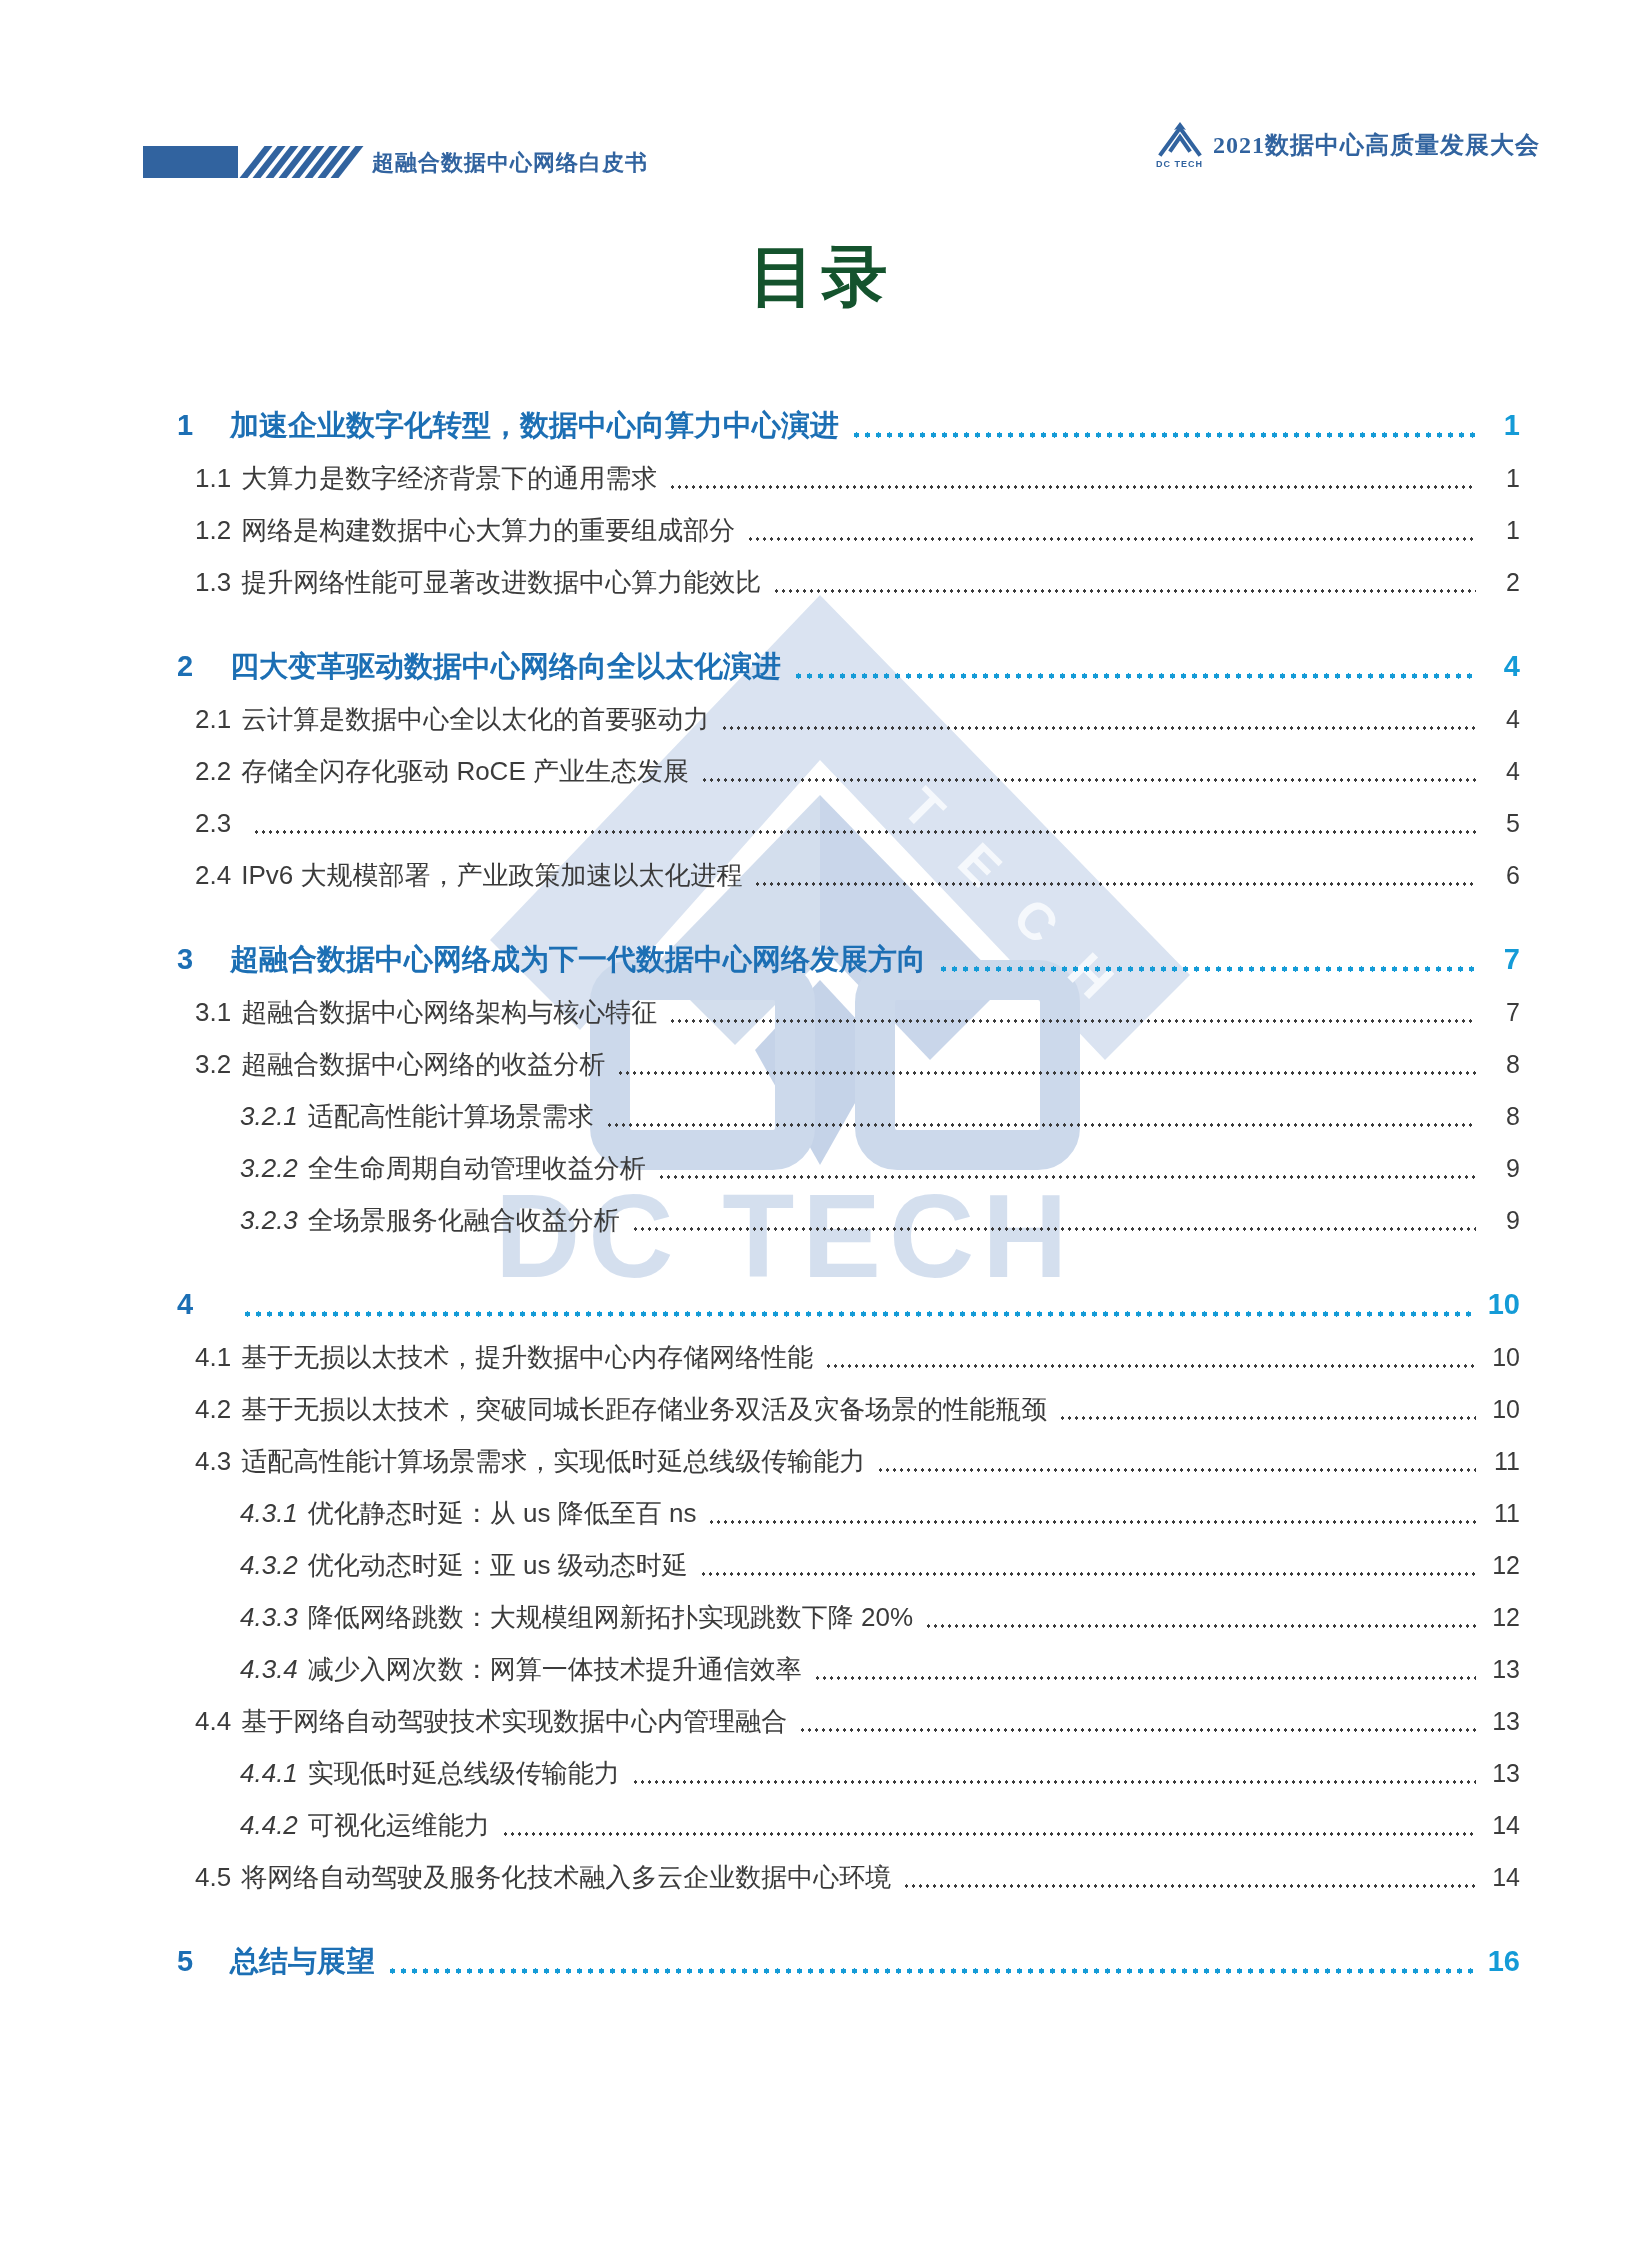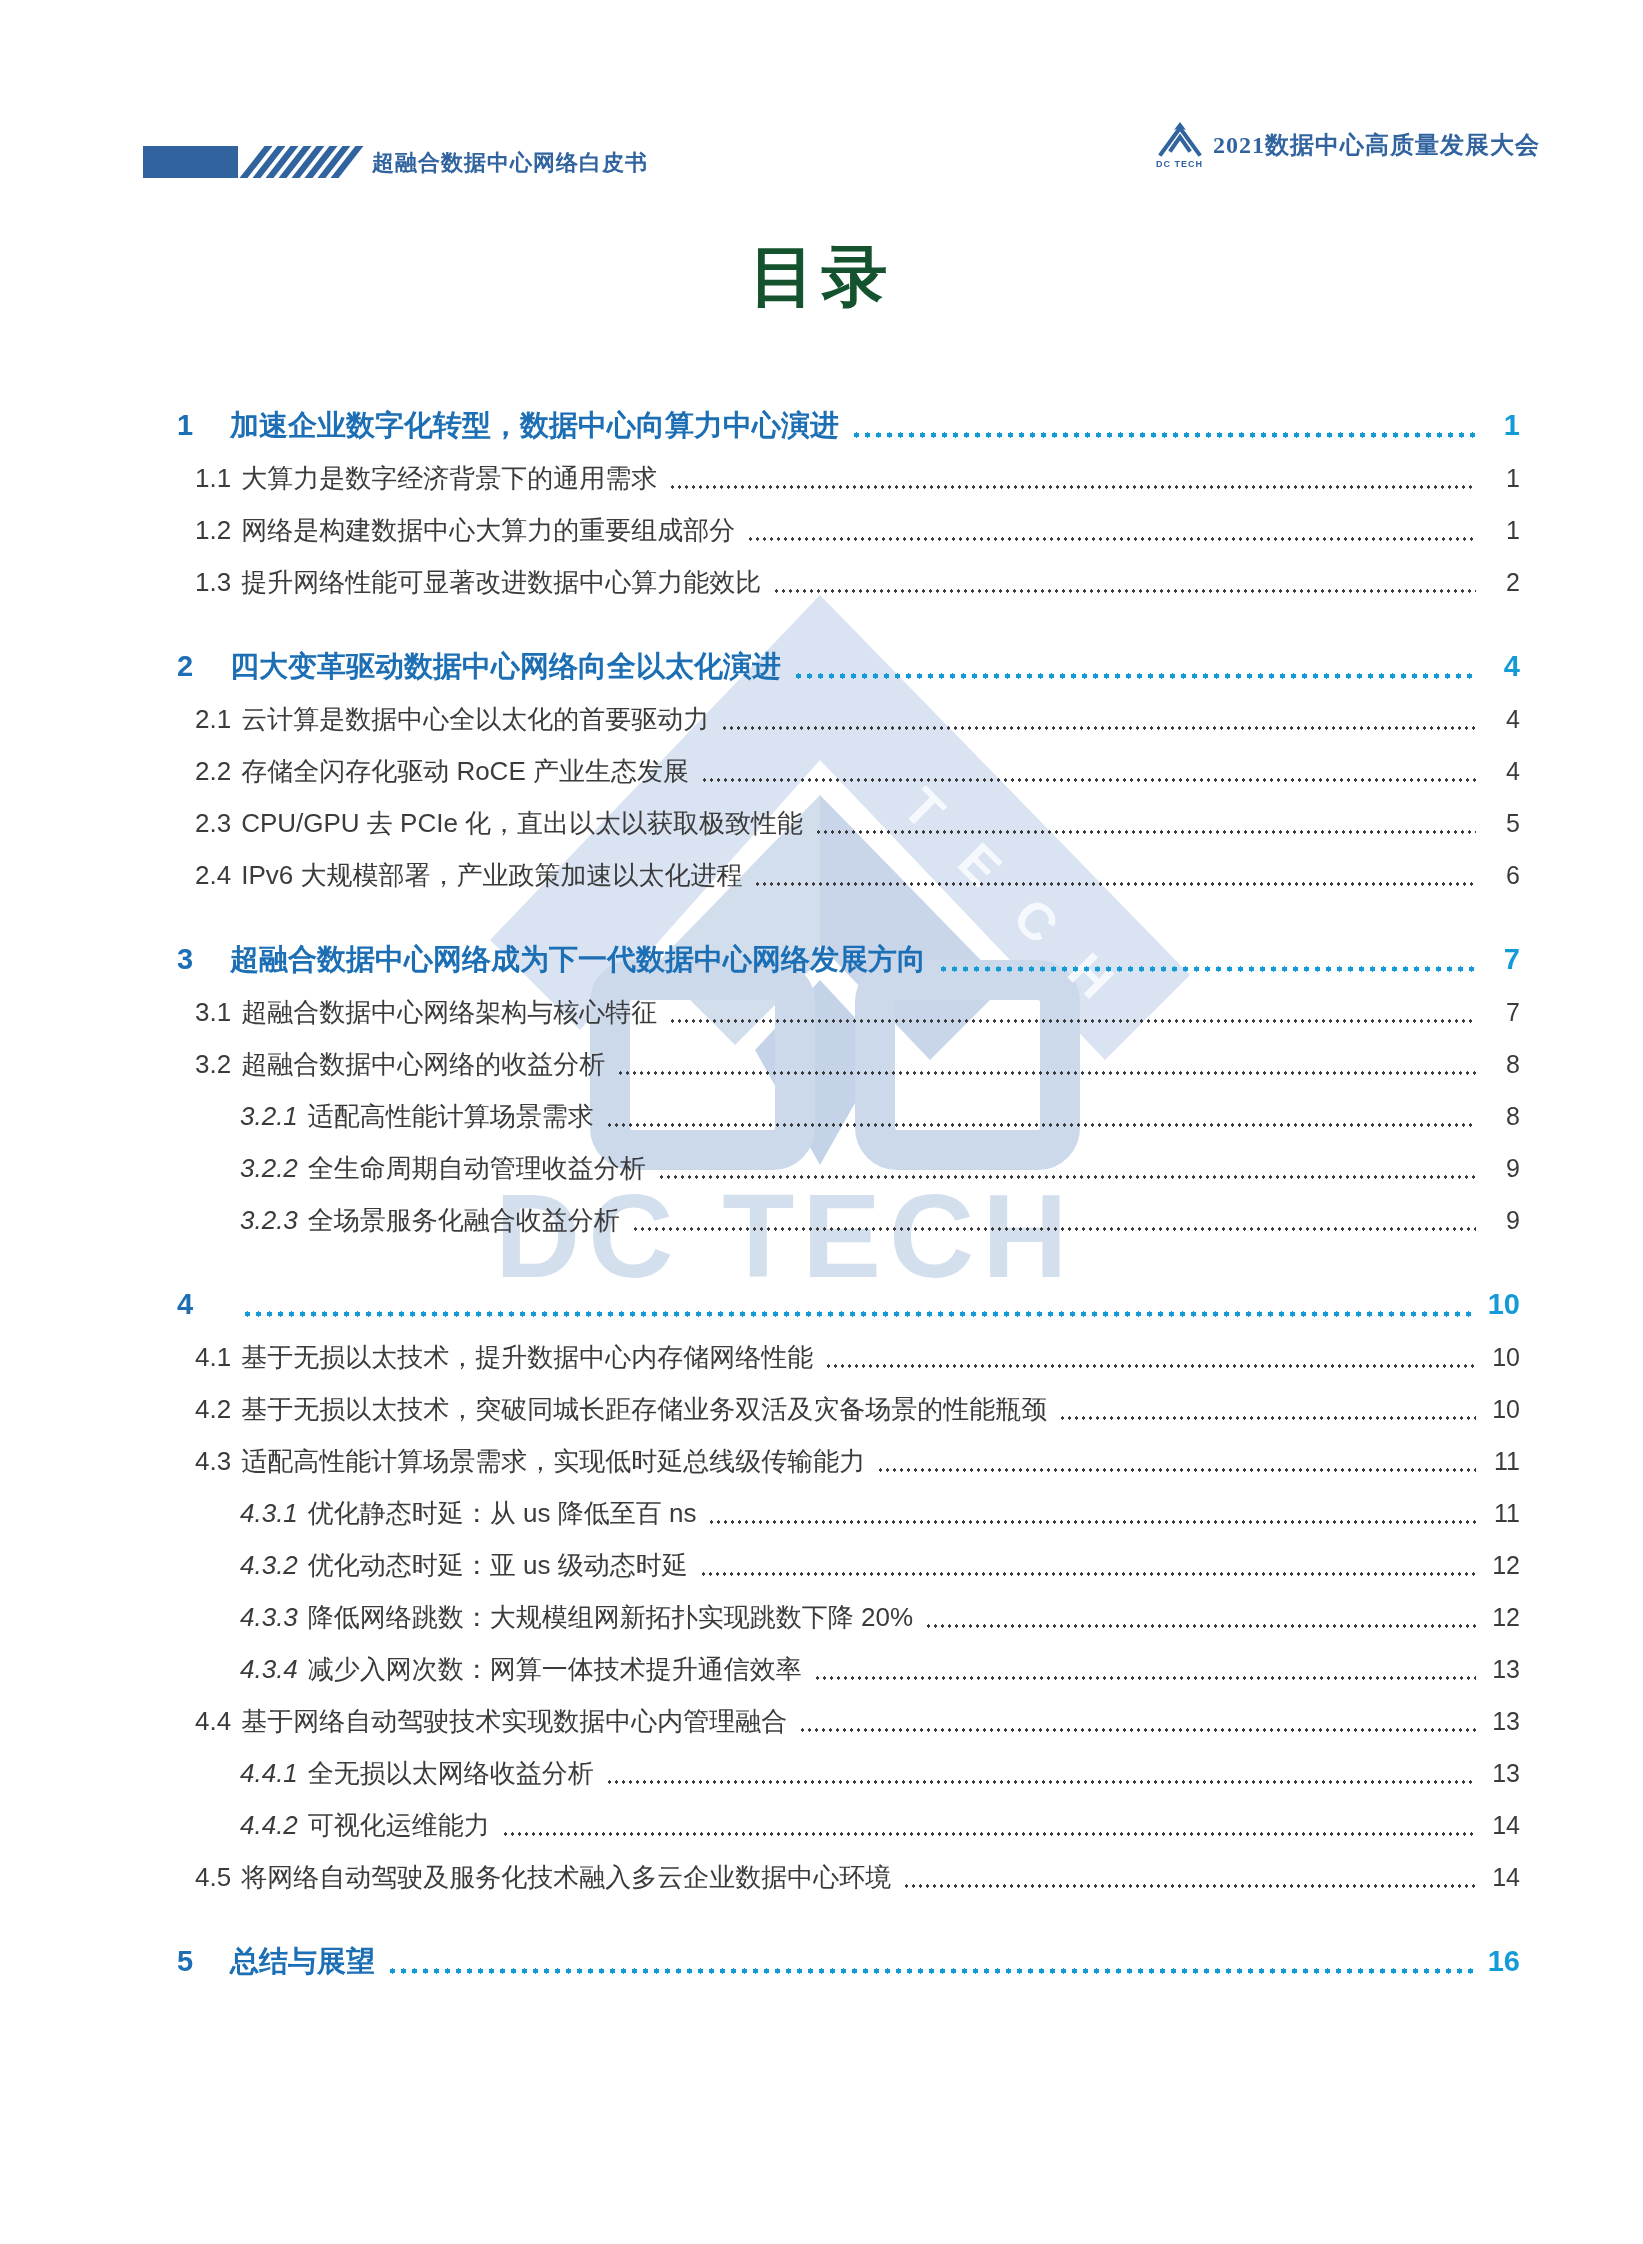--- a/index.html
+++ b/index.html
@@ -155,21 +155,20 @@
       <span class="pagenum">4</span>
     </div>
     <div class="toc-row level-2">
       <span class="num">2.2</span>
       <span class="label">存储全闪存化驱动 RoCE 产业生态发展</span>
       <span class="leader"></span>
       <span class="pagenum">4</span>
     </div>
     <div class="toc-row level-2">
       <span class="num">2.3</span>
-      <span class="label">CPU/GPU 去 PCIe 化，直出以太以获取极致性能</span>
       <span class="leader"></span>
       <span class="pagenum">5</span>
     </div>
     <div class="toc-row level-2">
       <span class="num">2.4</span>
       <span class="label">IPv6 大规模部署，产业政策加速以太化进程</span>
       <span class="leader"></span>
       <span class="pagenum">6</span>
     </div>
     <div class="toc-row level-1">
@@ -256,21 +255,21 @@
       <span class="pagenum">13</span>
     </div>
     <div class="toc-row level-2">
       <span class="num">4.4</span>
       <span class="label">基于网络自动驾驶技术实现数据中心内管理融合</span>
       <span class="leader"></span>
       <span class="pagenum">13</span>
     </div>
     <div class="toc-row level-3">
       <span class="num">4.4.1</span>
-      <span class="label">全无损以太网络收益分析</span>
+      <span class="label">实现低时延总线级传输能力</span>
       <span class="leader"></span>
       <span class="pagenum">13</span>
     </div>
     <div class="toc-row level-3">
       <span class="num">4.4.2</span>
       <span class="label">可视化运维能力</span>
       <span class="leader"></span>
       <span class="pagenum">14</span>
     </div>
     <div class="toc-row level-2">

